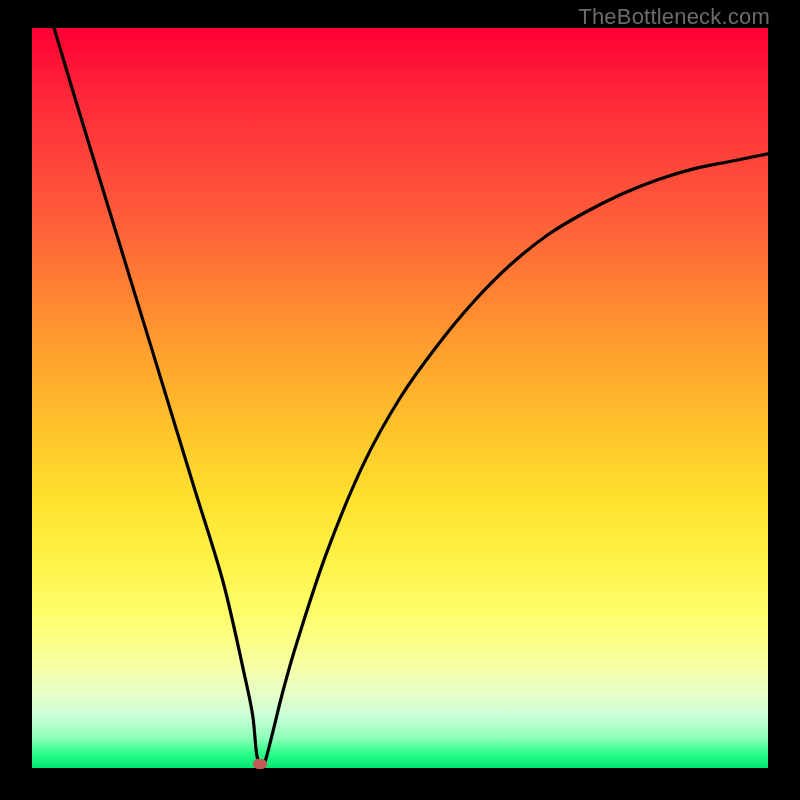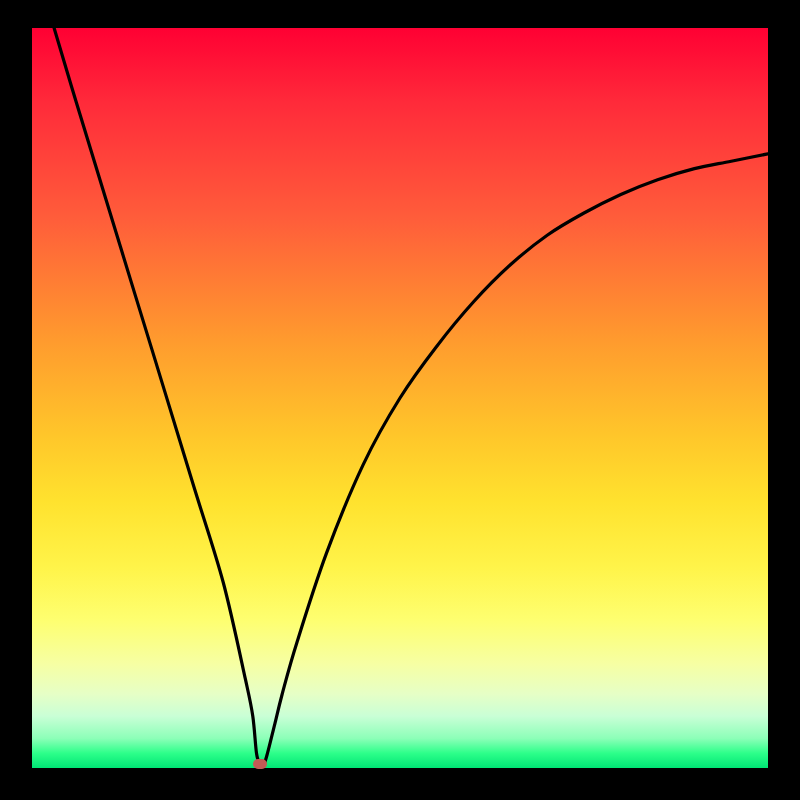--- a/index.html
+++ b/index.html
@@ -62,20 +62,21 @@
     width: 14px;
     height: 10px;
     border-radius: 5px;
     transform: translate(-50%, -50%);
   }
 </style>
 </head>
 <body>
 
 <div class="frame">
+  <div class="attribution">TheBottleneck.com</div>
 
   <div class="plot">
     <svg class="curve" width="736" height="740" viewBox="0 0 736 740" preserveAspectRatio="none">
       <path fill="none" stroke="#000" stroke-width="3.2" stroke-linecap="round" d="M 22.1 0.0 C 25.8 12.3, 35.6 45.6, 44.2 74.0 C 52.7 102.4, 63.8 138.1, 73.6 170.2 C 83.4 202.3, 93.2 234.3, 103.0 266.4 C 112.9 298.5, 122.7 330.5, 132.5 362.6 C 142.3 394.7, 152.1 426.7, 161.9 458.8 C 171.7 490.9, 182.8 522.9, 191.4 555.0 C 199.9 587.1, 208.5 629.0, 213.4 651.2 C 218.3 673.4, 219.0 675.9, 220.8 688.2 C 222.6 700.5, 223.3 717.2, 224.5 725.2 C 225.7 733.2, 226.9 734.4, 228.2 736.3 C 229.4 738.1, 230.6 738.1, 231.8 736.3 C 233.1 734.4, 233.7 732.0, 235.5 725.2 C 237.4 718.4, 240.4 705.5, 242.9 695.6 C 245.3 685.7, 246.6 679.6, 250.2 666.0 C 253.9 652.4, 257.6 637.6, 265.0 614.2 C 272.3 590.8, 283.4 555.0, 294.4 525.4 C 305.4 495.8, 318.9 462.5, 331.2 436.6 C 343.5 410.7, 355.7 389.7, 368.0 370.0 C 380.3 350.3, 392.5 334.2, 404.8 318.2 C 417.1 302.2, 429.3 287.4, 441.6 273.8 C 453.9 260.2, 466.1 247.9, 478.4 236.8 C 490.7 225.7, 502.9 215.8, 515.2 207.2 C 527.5 198.6, 539.7 191.8, 552.0 185.0 C 564.3 178.2, 576.5 172.1, 588.8 166.5 C 601.1 160.9, 613.3 156.0, 625.6 151.7 C 637.9 147.4, 650.1 143.7, 662.4 140.6 C 674.7 137.5, 686.9 135.7, 699.2 133.2 C 711.5 130.7, 729.9 127.0, 736.0 125.8"></path>
     </svg>
     <div class="marker" style="left: 228.16px; top: 736.3px; background: rgb(194, 90, 85);"></div>
   </div>
 </div>
 
 </body></html>

